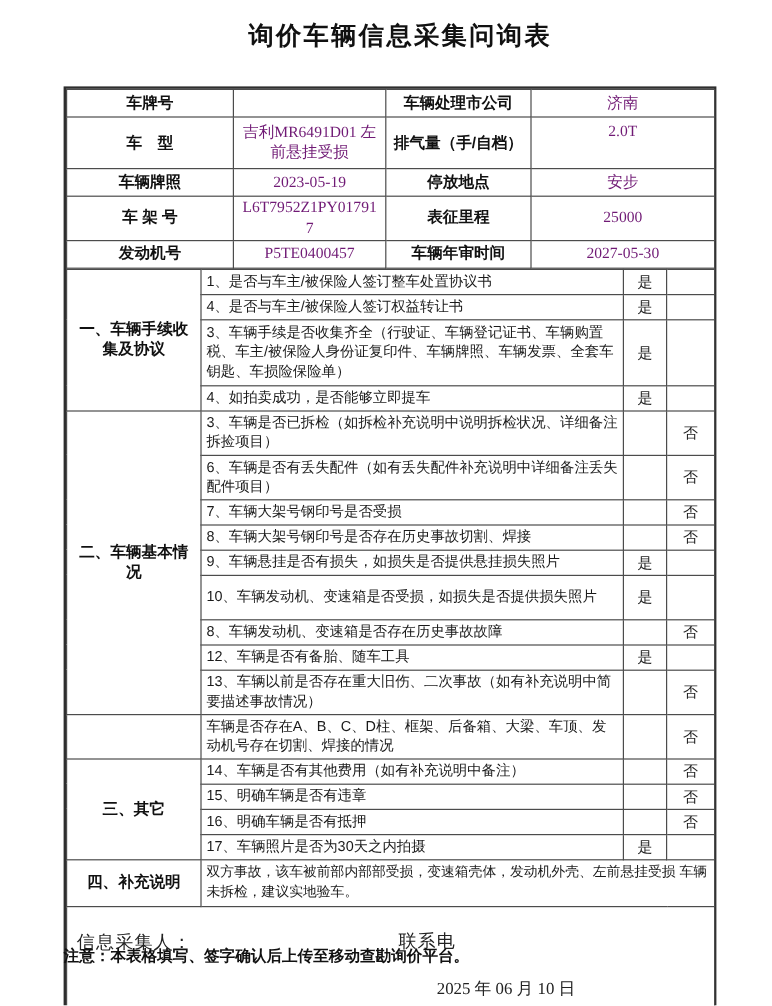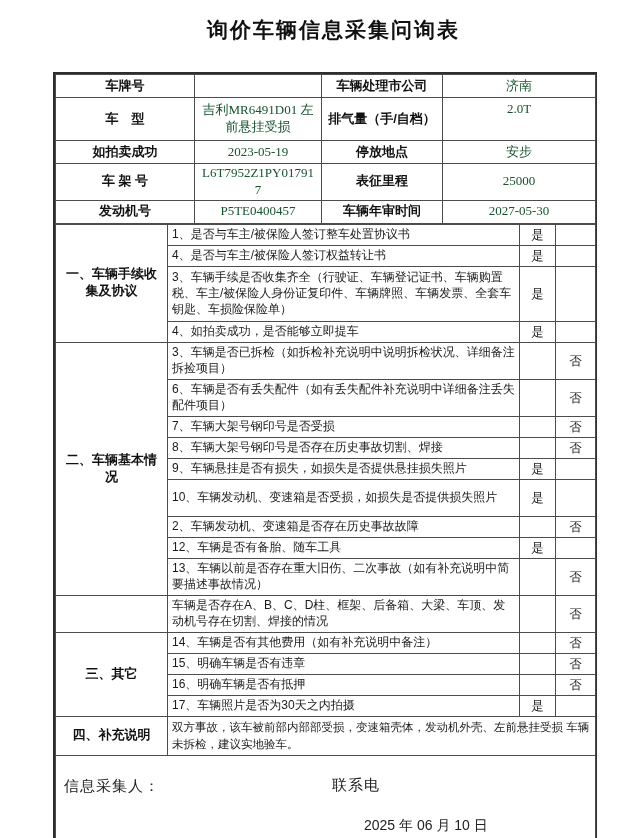--- a/index.html
+++ b/index.html
@@ -30,21 +30,21 @@
     word-break:break-all;
   }
   
   .info-table th{
     font-weight:bold;text-align:center;font-size:13px;color:#111;
     font-family:"Liberation Sans","DejaVu Sans",sans-serif;
   }
   .info-table td{
     text-align:center;
     font-family:"Liberation Serif","DejaVu Serif",serif;
-    font-size:13px;color:#14532d;
+    font-size:13px;color:#701a75;
   }
   .v-top{vertical-align:top;padding-top:3px;}
   .r20 th,.r20 td{height:20px;}
   .r38 th,.r38 td{height:38px;}
   
   .q-table .sec{
     font-weight:bold;text-align:center;font-size:13px;color:#111;
   }
   .q-table .q{
     text-align:left;font-size:12px;color:#1a1a1a;
@@ -66,21 +66,21 @@
   .sig-collector{
     position:absolute;left:8px;top:20px;font-size:15px;color:#222;
     font-family:Liberation Sans, sans-serif;letter-spacing:1px;text-align:center;
   }
   .sig-contact{
     position:absolute;left:276px;top:20px;font-size:15px;color:#222;
     font-family:"Liberation Serif","DejaVu Serif",serif;letter-spacing:1px;
   }
   .sig-date{
     position:absolute;left:308px;top:60px;font-size:14px;color:#222;
-    font-family:Liberation Sans, sans-serif;
+    font-family:Liberation Serif, serif;
   }
   .note{
     position:absolute;left:53px;top:788px;
     font-size:13px;font-weight:bold;color:#111;
   }
 </style>
 </head>
 <body>
 
 <div class="page">
@@ -103,21 +103,21 @@
         <th>车辆处理市公司</th>
         <td>济南</td>
       </tr>
       <tr class="r38">
         <th>车　型</th>
         <td>吉利MR6491D01 左前悬挂受损</td>
         <th>排气量（手/自档）</th>
         <td class="v-top">2.0T</td>
       </tr>
       <tr class="r20">
-        <th>如拍卖成功</th>
+        <th>车辆牌照</th>
         <td>2023-05-19</td>
         <th>停放地点</th>
         <td>安步</td>
       </tr>
       <tr class="r20">
         <th>车 架 号</th>
         <td>L6T7952Z1PY017917</td>
         <th>表征里程</th>
         <td>25000</td>
       </tr>
@@ -186,21 +186,21 @@
         <td class="q">9、车辆悬挂是否有损失，如损失是否提供悬挂损失照片</td>
         <td class="yn">是</td>
         <td class="yn"></td>
       </tr>
       <tr class="h34">
         <td class="q">10、车辆发动机、变速箱是否受损，如损失是否提供损失照片</td>
         <td class="yn">是</td>
         <td class="yn"></td>
       </tr>
       <tr class="h18">
-        <td class="q">2、车辆发动机、变速箱是否存在历史事故故障</td>
+        <td class="q">8、车辆发动机、变速箱是否存在历史事故故障</td>
         <td class="yn"></td>
         <td class="yn">否</td>
       </tr>
       <tr class="h18">
         <td class="q">12、车辆是否有备胎、随车工具</td>
         <td class="yn">是</td>
         <td class="yn"></td>
       </tr>
       <tr class="h34">
         <td class="q">13、车辆以前是否存在重大旧伤、二次事故（如有补充说明中简要描述事故情况）</td>
@@ -248,14 +248,15 @@
             <span class="sig-collector">信息采集人：</span>
             <span class="sig-contact">联系电</span>
             <span class="sig-date">2025 年  06 月 10 日</span>
           </div>
         </td>
       </tr>
     </tbody>
       </table>
   </div>
 
+  <div class="note">注意：本表格填写、签字确认后上传至移动查勘询价平台。</div>
 
 </div>
 
 </body></html>

